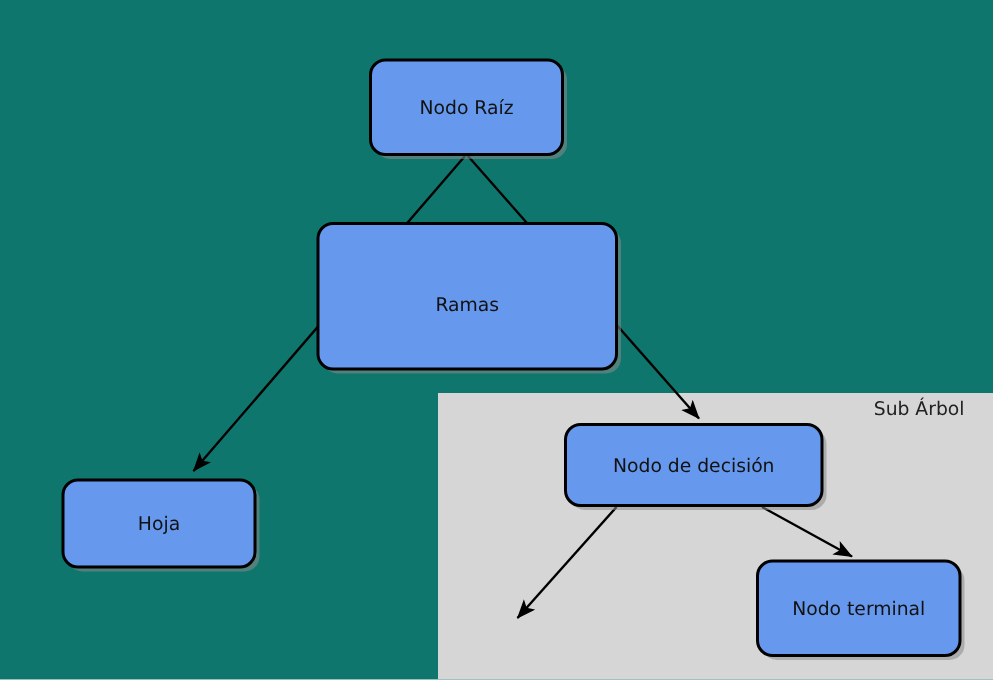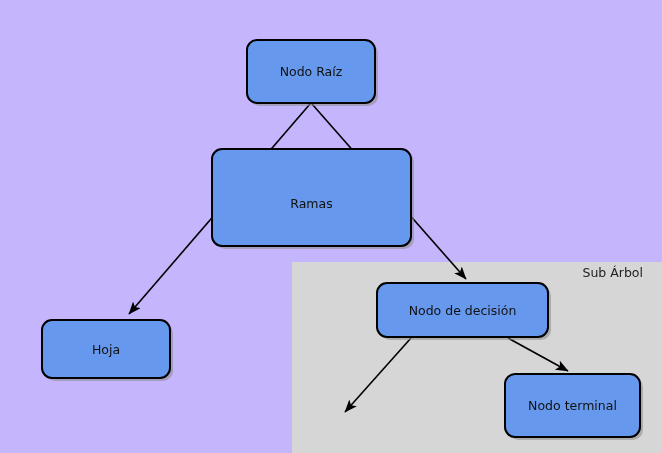--- a/index.html
+++ b/index.html
@@ -55,21 +55,21 @@
     stroke-width: 1.6;
     fill: none;
   }
   .region-rect {
     stroke: none;
   }
 </style>
 </head>
 <body>
 
-<div id="canvas" style="width: 662px; height: 453px; background: #c4b5fd;">
+<div id="canvas" style="width: 662px; height: 453px; background: #0f766e;">
   <svg id="diagram-svg" viewBox="0 0 662 453" xmlns="http://www.w3.org/2000/svg" style="width: 662px; height: 453px;">
     <defs>
       <marker id="arrowhead" markerWidth="9" markerHeight="9" refX="7.6" refY="3.2" orient="auto" markerUnits="strokeWidth">
         <path d="M0,0 L8,3.2 L0,6.4 L1.9,3.2 z" fill="#000000"></path>
       </marker>
     </defs>
 
     <g id="regions-layer">
         <rect x="292" y="262" width="370" height="191" fill="#d6d6d6" class="region-rect"></rect>
       </g>

